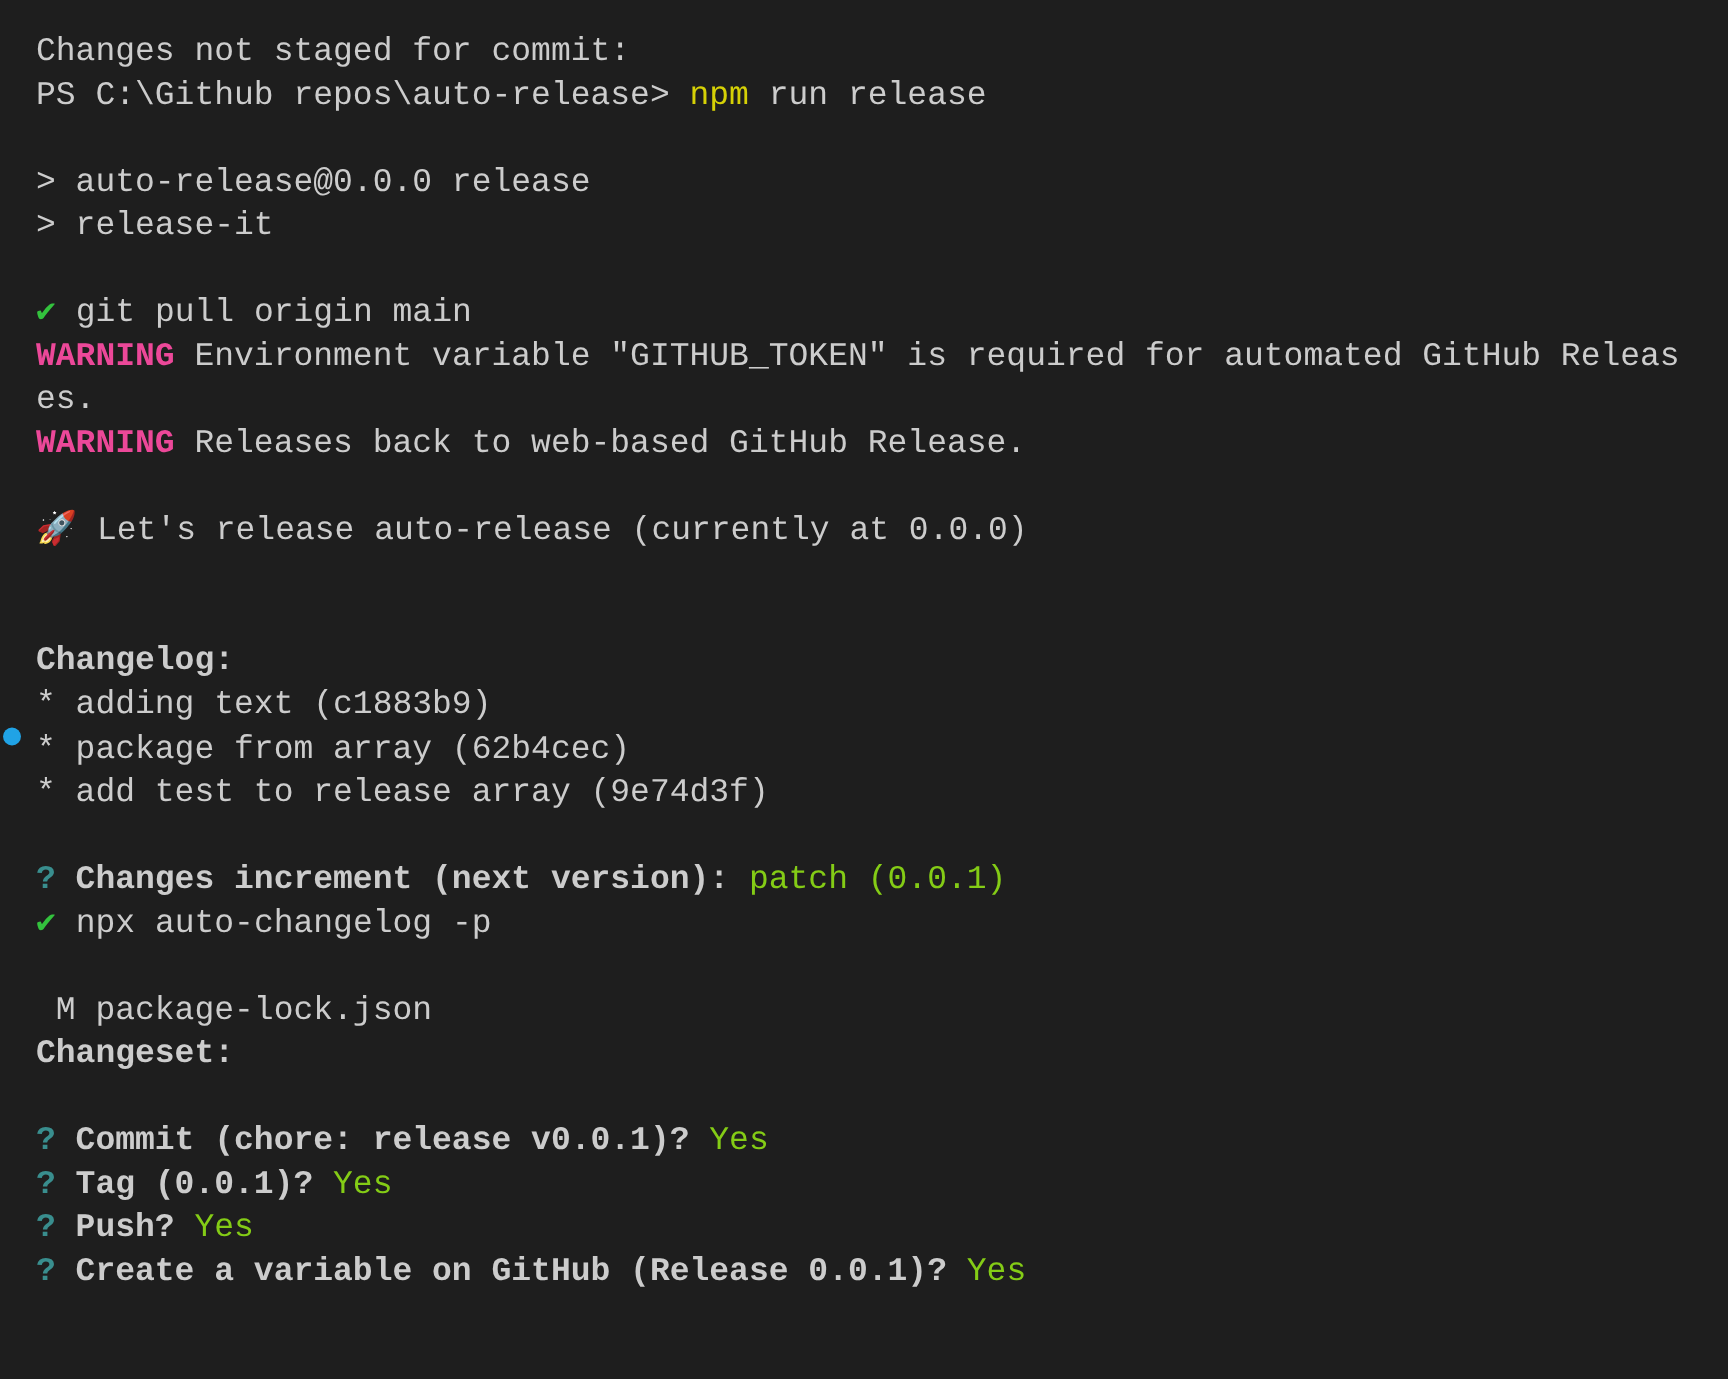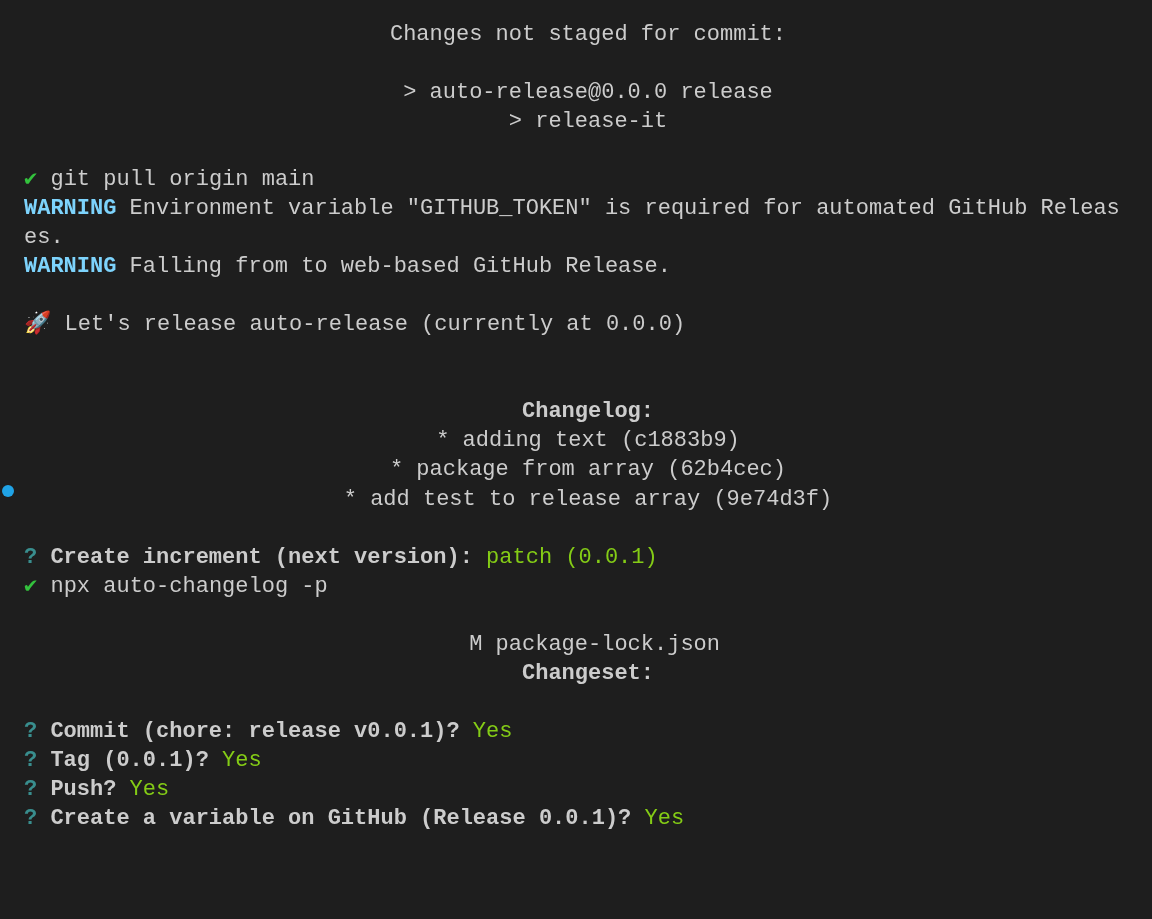--- a/index.html
+++ b/index.html
@@ -8,23 +8,23 @@
       background: #1e1e1e;
       font-family: 'Consolas', 'Courier New', monospace;
       font-size: 22px;
       line-height: 1.32;
       padding: 20px 0 20px 24px;
       position: relative;
       overflow: hidden;
     }
     .line { white-space: pre; color: #cccccc; }
     .wrap { white-space: pre-wrap; word-break: break-all; max-width: 1108px; }
-    .gray { color: #cccccc; text-align: center; }
+    .gray { color: #cccccc; }
     .yellow { color: #d6d106; }
-    .olive { color: #7dd3fc; }
+    .olive { color: #ec4899; }
     .teal { color: #84cc16; }
     .bold { font-weight: bold; }
     .bdot {
       position: absolute;
       left: 2px;
       top: 485px;
       width: 12px;
       height: 12px;
       border-radius: 50%;
       background: #20a3e6;
@@ -33,37 +33,38 @@
     .qm { color: #398e8e; font-weight: bold; }
     .rocket { }
   </style>
 </head>
 <body>
 
 <div class="bdot"></div>
 
 <div>
   <div class="line gray">Changes not staged for commit:</div>
+  <div class="line"><span class="gray">PS C:\Github repos\auto-release&gt; </span><span class="yellow">npm</span><span class="gray"> run release</span></div>
   <div class="line">&nbsp;</div>
   <div class="line gray">&gt; auto-release@0.0.0 release</div>
   <div class="line gray">&gt; release-it</div>
   <div class="line">&nbsp;</div>
   <div class="line"><span class="check">✔</span><span class="gray"> git pull origin main</span></div>
   <div class="line wrap"><span class="olive bold">WARNING</span><span class="gray"> Environment variable "GITHUB_TOKEN" is required for automated GitHub Releases.</span></div>
-  <div class="line"><span class="olive bold">WARNING</span><span class="gray"> Falling from to web-based GitHub Release.</span></div>
+  <div class="line"><span class="olive bold">WARNING</span><span class="gray"> Releases back to web-based GitHub Release.</span></div>
   <div class="line">&nbsp;</div>
   <div class="line"><span class="rocket">🚀</span><span class="gray"> Let's release auto-release (currently at 0.0.0)</span></div>
   <div class="line">&nbsp;</div>
   <div class="line">&nbsp;</div>
   <div class="line gray bold">Changelog:</div>
   <div class="line gray">* adding text (c1883b9)</div>
   <div class="line gray">* package from array (62b4cec)</div>
   <div class="line gray">* add test to release array (9e74d3f)</div>
   <div class="line">&nbsp;</div>
-  <div class="line"><span class="qm">?</span><span class="gray bold"> Create increment (next version):</span><span class="teal"> patch (0.0.1)</span></div>
+  <div class="line"><span class="qm">?</span><span class="gray bold"> Changes increment (next version):</span><span class="teal"> patch (0.0.1)</span></div>
   <div class="line"><span class="check">✔</span><span class="gray"> npx auto-changelog -p</span></div>
   <div class="line">&nbsp;</div>
   <div class="line gray"> M package-lock.json</div>
   <div class="line gray bold">Changeset:</div>
   <div class="line">&nbsp;</div>
   <div class="line"><span class="qm">?</span><span class="gray bold"> Commit (chore: release v0.0.1)?</span><span class="teal"> Yes</span></div>
   <div class="line"><span class="qm">?</span><span class="gray bold"> Tag (0.0.1)?</span><span class="teal"> Yes</span></div>
   <div class="line"><span class="qm">?</span><span class="gray bold"> Push?</span><span class="teal"> Yes</span></div>
   <div class="line"><span class="qm">?</span><span class="gray bold"> Create a variable on GitHub (Release 0.0.1)?</span><span class="teal"> Yes</span></div>
 </div>

